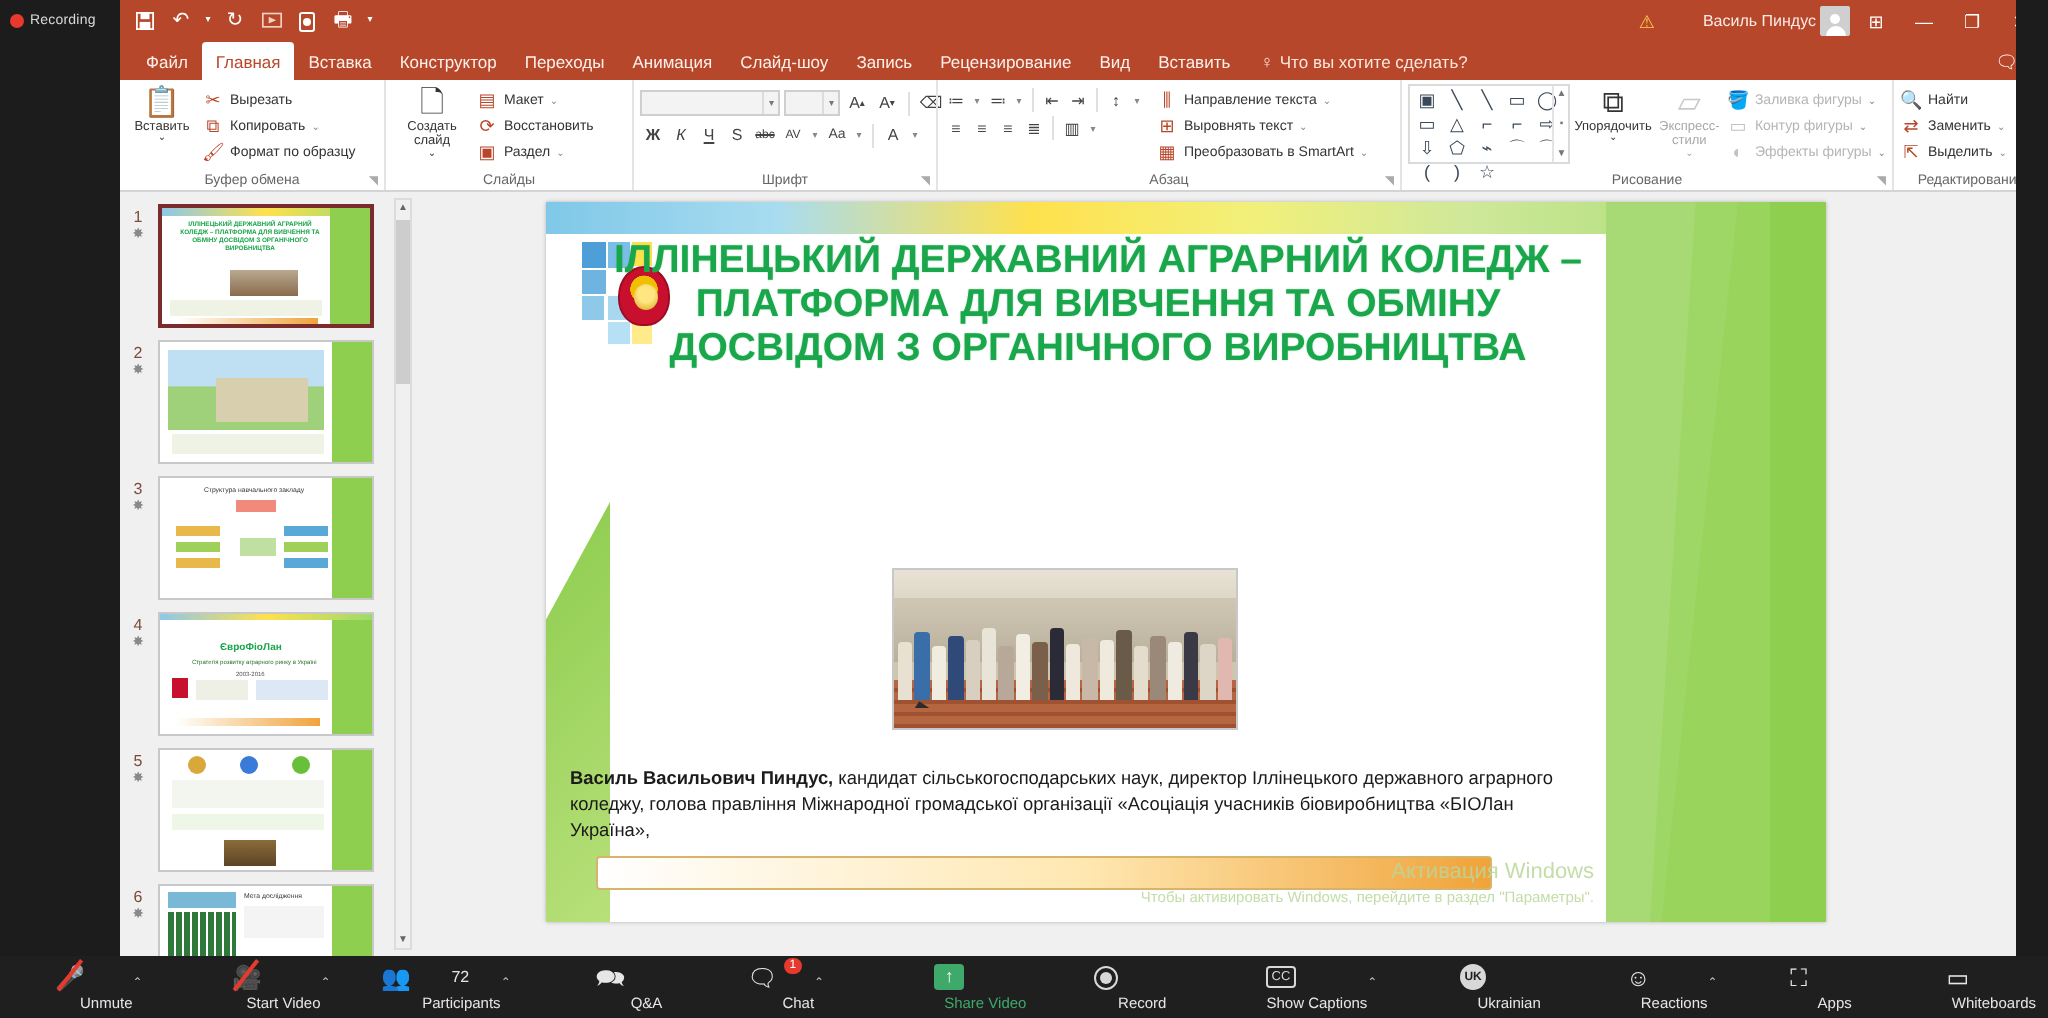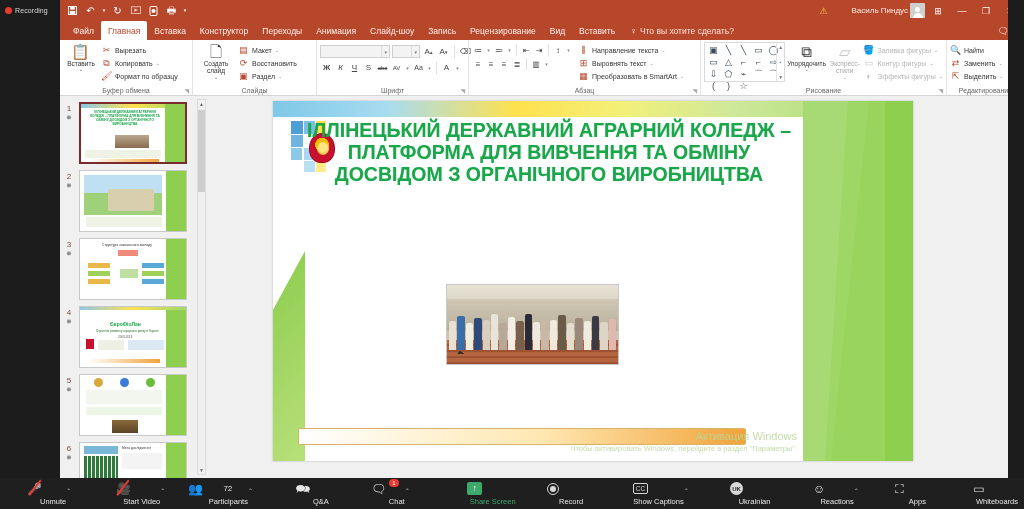--- a/index.html
+++ b/index.html
@@ -625,20 +625,23 @@
               <span class="person" style="height:84%;background:#6a5a48"></span>
               <span class="person" style="height:66%;background:#e4dccc"></span>
               <span class="person" style="height:78%;background:#9a8878"></span>
               <span class="person" style="height:70%;background:#f0ebe0"></span>
               <span class="person" style="height:82%;background:#3a3a46"></span>
               <span class="person" style="height:68%;background:#ddd5c6"></span>
               <span class="person" style="height:74%;background:#e0b8b0"></span>
             </div>
           </div>
 
+          <div class="slide-body">
+            <b>Василь Васильович Пиндус,</b><span> кандидат сільськогосподарських наук, директор Іллінецького державного аграрного коледжу, голова правління Міжнародної громадської організації «Асоціація учасників біовиробництва «БІОЛан Україна»,</span>
+          </div>
 
           <div class="slide-bar"></div>
 
           <div class="watermark">
             <div>Активация Windows</div>
             <div class="w2">Чтобы активировать Windows, перейдите в раздел "Параметры".</div>
           </div>
         </div>
 
         <div class="cursor"></div>
@@ -685,21 +688,21 @@
         <div class="zb-item">
           <span class="gl">🗨<span class="badge">1</span></span>
           <span class="lb">Chat</span>
         </div>
         <span class="zb-caret">⌃</span>
       </div>
       <div class="zb-item green">
         <span class="gl">
             <span class="share-sq">↑</span>
           </span>
-        <span class="lb">Share Screen</span>
+        <span class="lb">Share Video</span>
       </div>
     </div>
 
     <div class="zb-right">
       <div class="zb-item">
         <span class="gl">
             <span class="rec-circ">
               <i></i>
             </span>
           </span>

